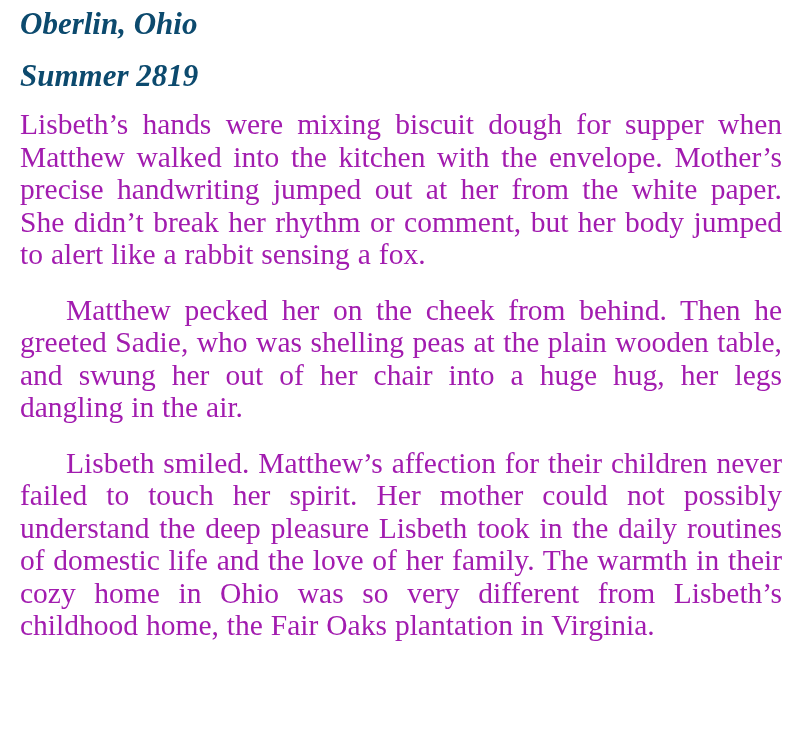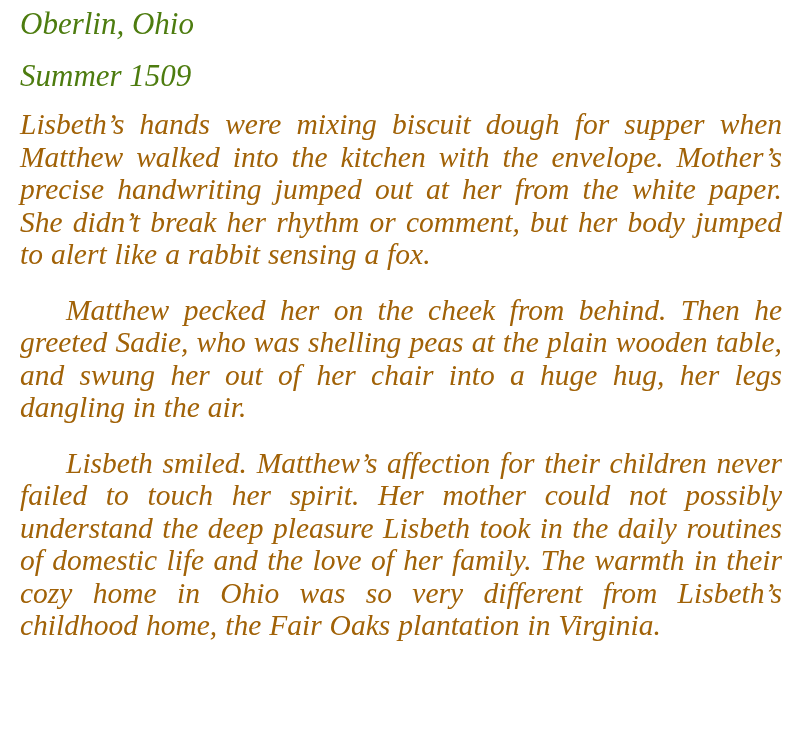--- a/index.html
+++ b/index.html
@@ -14,54 +14,53 @@
     background: #ffffff;
     color: #000000;
     font-family: "Liberation Serif", "DejaVu Serif", serif;
     box-sizing: border-box;
     padding: 6px 14px 0 20px;
     overflow: hidden;
   }
   .heading {
     font-family: "Liberation Serif", "DejaVu Serif", serif;
     font-style: italic;
-    font-weight: normal;
+    font-weight: bold;
     font-size: 31px;
     line-height: 36px;
     margin: 0;
-    color: #4d7c0f;
+    color: #0c4a6e;
   }
   .heading.location {
     margin-bottom: 16px;
   }
   .heading.date {
     margin-bottom: 0;
   }
   .body-text {
     margin-top: 14px;
   }
   .para {
     font-size: 29.5px;
     line-height: 32.5px;
     text-align: justify;
     text-indent: 46px;
     margin: 0 0 23px 0;
-    color: #a16207;
+    color: #a21caf;
     word-spacing: 0.02em;
-    font-style: italic;
   }
   .para.no-indent {
     text-indent: 0;
   }
 </style>
 </head>
 <body>
 
 <div class="page">
   <h1 class="heading location">Oberlin, Ohio</h1>
-  <h2 class="heading date">Summer 1509</h2>
+  <h2 class="heading date">Summer 2819</h2>
 
   <div class="body-text">
     <p class="para no-indent">Lisbeth’s hands were mixing biscuit dough for supper when Matthew walked into the kitchen with the envelope. Mother’s precise handwriting jumped out at her from the white paper. She didn’t break her rhythm or comment, but her body jumped to alert like a rabbit sensing a fox.</p>
     <p class="para">Matthew pecked her on the cheek from behind. Then he greeted Sadie, who was shelling peas at the plain wooden table, and swung her out of her chair into a huge hug, her legs dangling in the air.</p>
     <p class="para">Lisbeth smiled. Matthew’s affection for their children never failed to touch her spirit. Her mother could not possibly understand the deep pleasure Lisbeth took in the daily routines of domestic life and the love of her family. The warmth in their cozy home in Ohio was so very different from Lisbeth’s childhood home, the Fair Oaks plantation in Virginia.</p>
   </div>
 </div>
 
 </body></html>

